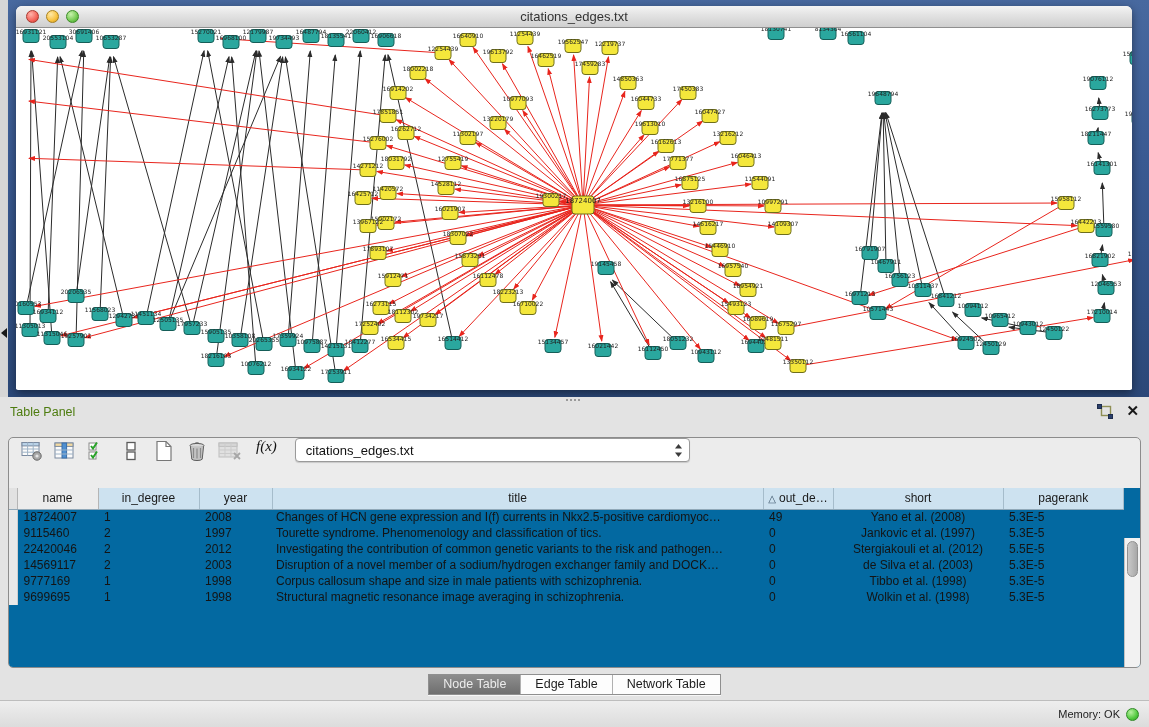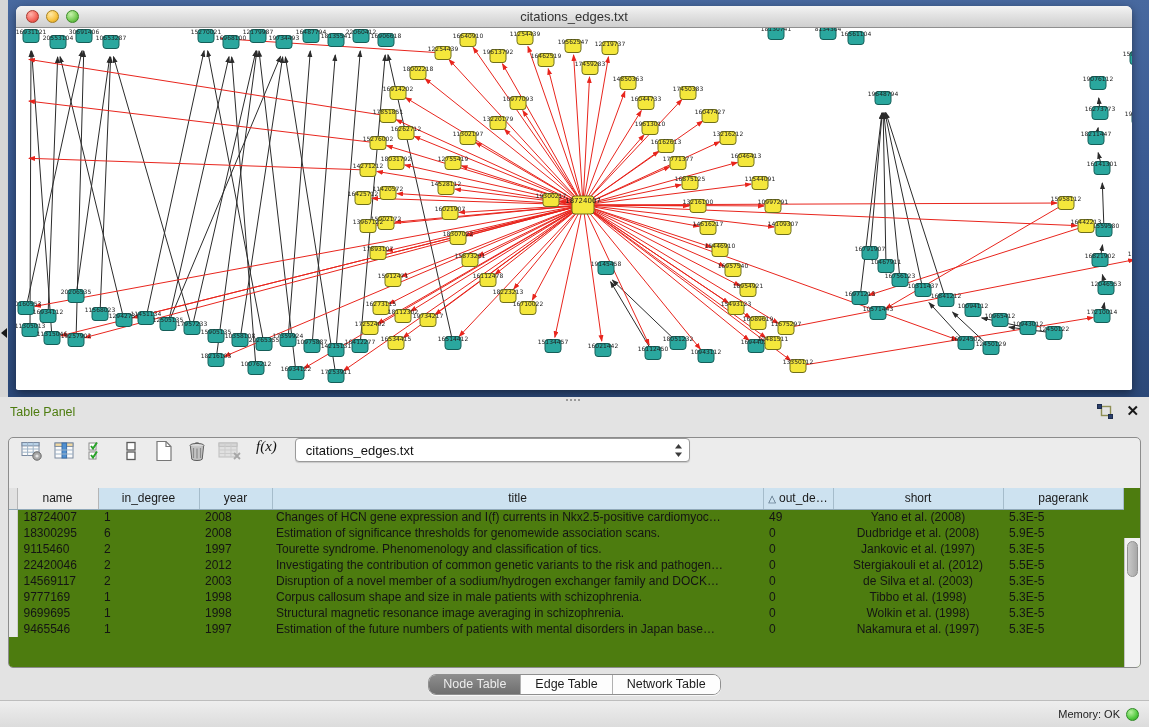--- a/index.html
+++ b/index.html
@@ -34,39 +34,39 @@
   .content-panel { position:absolute; left:8px; top:40px; width:1133px; height:231px;
     background:#ececec; border:1px solid #8c8c8c; border-radius:5px; overflow:hidden; }
   .toolbar { position:absolute; left:0; top:0; width:100%; height:49px;
     display:flex; align-items:flex-start; padding-left:10px; }
   .tb-btn { width:26px; height:26px; margin-right:7px; display:flex; align-items:center; justify-content:center; }
   .fx { font-family:"Liberation Serif", serif; font-style:italic; font-size:15px; color:#111; margin:0 4px 0 6px; }
   .dropdown { margin-left:14px; width:395px; height:24px; background:#fff;
     border:1px solid #9a9a9a; border-radius:4px; box-shadow:0 1px 1px rgba(0,0,0,.15);
     display:flex; align-items:center; justify-content:space-between; padding:0 6px 0 10px; font-size:13px; color:#111; }
 
-  .table-area { position:absolute; left:0; top:50px; right:0; bottom:0; background:#4d7c0f; }
+  .table-area { position:absolute; left:0; top:50px; right:0; bottom:0; background:#0369a1; }
   table.grid { border-collapse:collapse; table-layout:fixed; width:1115px; }
   table.grid th { height:21px; font-size:12px; font-weight:normal; color:#1a1a1a;
     background:#cde2f0; border-right:1px solid #a5bccb; border-bottom:1px solid #90a8b8; text-align:center; overflow:hidden; white-space:nowrap; }
   table.grid th.gutter { background:#e2e2e2; border-right:1px solid #b5b5b5; }
   table.grid th.name-h { background:#ececec; border-right:1px solid #b5b5b5; }
   table.grid td { height:16px; font-size:12px; color:#141414; white-space:nowrap; overflow:hidden;
     padding-left:6px; }
   table.grid td.c0 { padding:0; background:#e9e9e9; border-right:1px solid #cfcfcf; }
   table.grid td.c4 { padding-left:4px; }
   table.grid td.c6 { text-align:center; padding-left:0; }
   .sort-tri { color:#3c556a; font-size:10px; margin-right:3px; }
   .vscroll { position:absolute; right:0px; top:50px; width:16px; bottom:0;
     background:#f2f2f2; border-left:1px solid #c2c2c2; }
   .vthumb { position:absolute; left:2px; top:3px; width:11px; height:36px;
     background:linear-gradient(90deg,#c9c9c9,#a8a8a8); border:1px solid #909090; border-radius:6px; }
 
   .tabs-row { position:absolute; left:0; top:277px; width:100%; display:flex; justify-content:center; }
-  .segmented { display:inline-flex; border:1px solid #8f8f8f; border-radius:8px; overflow:hidden;
+  .segmented { display:inline-flex; border:1px solid #8f8f8f; border-radius:0; overflow:hidden;
     background:#fff; box-shadow:0 1px 0 rgba(255,255,255,.7); }
   .segment { padding:2px 14px 3px 14px; font-size:12.5px; color:#1c1c1c; background:#fdfdfd; }
   .segment.sel { background:linear-gradient(180deg,#8d8d8d,#6f6f6f); color:#ececec; }
   .segment + .segment { border-left:1px solid #b0b0b0; }
 
   .statusbar { position:absolute; left:0; bottom:0; width:100%; height:27px;
     background:linear-gradient(180deg,#eeeeee,#dcdcdc); border-top:1px solid #bdbdbd;
     display:flex; align-items:center; justify-content:flex-end; padding-right:10px; gap:6px; }
   .mem-label { font-size:11px; color:#222; }
   .mem-dot { width:13px; height:13px; border-radius:50%;
@@ -609,30 +609,20 @@
               <td class="c1">18724007</td>
               <td class="c2">1</td>
               <td class="c3">2008</td>
               <td class="c4">Changes of HCN gene expression and I(f) currents in Nkx2.5-positive cardiomyoc…</td>
               <td class="c5">49</td>
               <td class="c6">Yano et al. (2008)</td>
               <td class="c7">5.3E-5</td>
             </tr>
             <tr>
               <td class="c0"></td>
-              <td class="c1">18300295</td>
-              <td class="c2">6</td>
-              <td class="c3">2008</td>
-              <td class="c4">Estimation of significance thresholds for genomewide association scans.</td>
-              <td class="c5">0</td>
-              <td class="c6">Dudbridge et al. (2008)</td>
-              <td class="c7">5.9E-5</td>
-            </tr>
-            <tr>
-              <td class="c0"></td>
               <td class="c1">9115460</td>
               <td class="c2">2</td>
               <td class="c3">1997</td>
               <td class="c4">Tourette syndrome. Phenomenology and classification of tics.</td>
               <td class="c5">0</td>
               <td class="c6">Jankovic et al. (1997)</td>
               <td class="c7">5.3E-5</td>
             </tr>
             <tr>
               <td class="c0"></td>
@@ -667,30 +657,20 @@
             <tr>
               <td class="c0"></td>
               <td class="c1">9699695</td>
               <td class="c2">1</td>
               <td class="c3">1998</td>
               <td class="c4">Structural magnetic resonance image averaging in schizophrenia.</td>
               <td class="c5">0</td>
               <td class="c6">Wolkin et al. (1998)</td>
               <td class="c7">5.3E-5</td>
             </tr>
-            <tr>
-              <td class="c0"></td>
-              <td class="c1">9465546</td>
-              <td class="c2">1</td>
-              <td class="c3">1997</td>
-              <td class="c4">Estimation of the future numbers of patients with mental disorders in Japan base…</td>
-              <td class="c5">0</td>
-              <td class="c6">Nakamura et al. (1997)</td>
-              <td class="c7">5.3E-5</td>
-            </tr>
           </tbody>
       </table>
       <div class="vscroll">
         <div class="vthumb"></div>
       </div>
     </div>
   </div>
 
   <div class="tabs-row">
     <div class="segmented">

